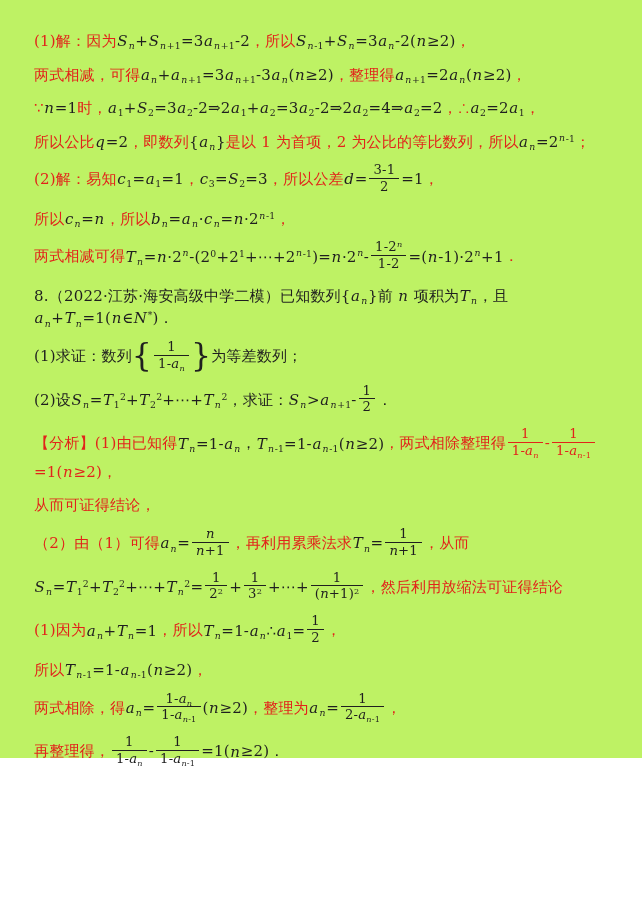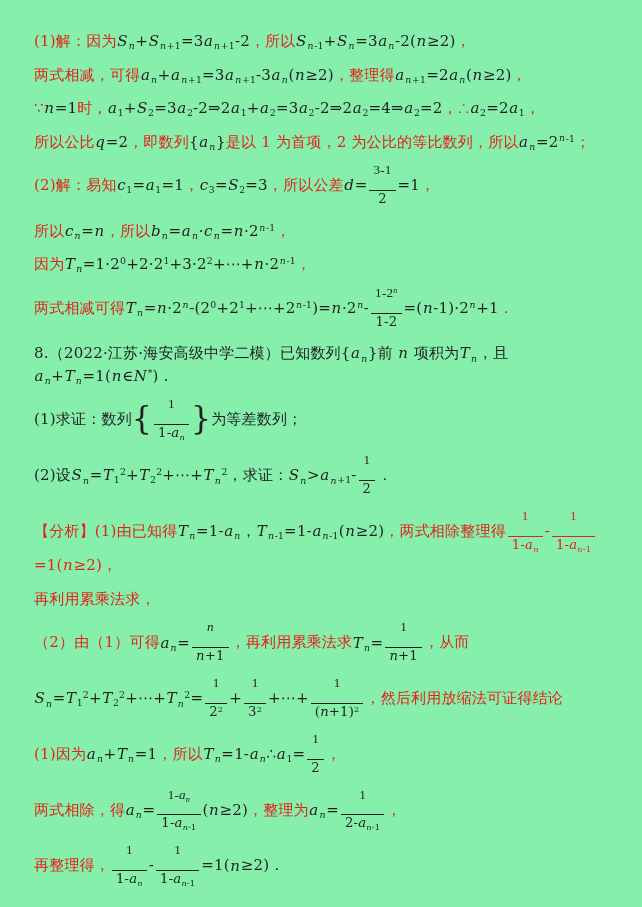--- a/index.html
+++ b/index.html
@@ -2,62 +2,62 @@
 <html><head>
 <meta charset="utf-8">
 <style>
   html,body{margin:0;padding:0;background:#ffffff;}
   body{
     width:642px;height:907px;overflow:hidden;
     font-family:"DejaVu Serif","Liberation Serif",serif;
     font-size:15px;color:#1f1f1f;
   }
   .page{
-    box-sizing:border-box;width:642px;height:907px;
-    padding:30px 28px 10px 34px;background:#86efac;
+    box-sizing:border-box;width:642px;height:758px;
+    padding:30px 28px 10px 34px;background:#bef264;
   }
   .line{
     display:block;margin-bottom:11px;line-height:1.5;
     letter-spacing:0.2px;white-space:normal;
   }
   .txt{font-family:"DejaVu Serif","Liberation Serif",serif;}
   .math{font-family:"DejaVu Serif","Liberation Serif",serif;}
   .math i{font-style:italic;padding:0 0.5px;}
   sub,sup{font-size:0.62em;line-height:0;}
   sub{vertical-align:-0.35em;}
   sup{vertical-align:0.55em;}
   .frac{
     display:inline-block;vertical-align:middle;text-align:center;
     font-size:0.88em;line-height:1.2;margin:0 2px;
     transform:translateY(-2px);
   }
-  .frac .num{display:block;border-bottom:1px solid currentColor;padding:0 4px 12px 4px;font-family:Liberation Serif, serif;}
+  .frac .num{display:block;border-bottom:1px solid currentColor;padding:0 4px 0px 4px;}
   .frac .den{display:block;padding:0 4px;}
   .brace{
     display:inline-block;font-size:2.1em;font-weight:400;
     vertical-align:middle;transform:translateY(-2px);line-height:0.8;
   }
 </style>
 </head>
 <body>
 
 <div class="page">
   <div id="doc">
       <div class="line"><span class="txt" style="color: rgb(226, 35, 26);">(1)解：因为</span><span class="math" style="color: rgb(31, 31, 31);"><i>S</i><sub><i>n</i></sub>+<i>S</i><sub><i>n</i>+1</sub>=3<i>a</i><sub><i>n</i>+1</sub>-2</span><span class="txt" style="color: rgb(226, 35, 26);">，所以</span><span class="math" style="color: rgb(31, 31, 31);"><i>S</i><sub><i>n</i>-1</sub>+<i>S</i><sub><i>n</i></sub>=3<i>a</i><sub><i>n</i></sub>-2(<i>n</i>≥2)</span><span class="txt" style="color: rgb(226, 35, 26);">，</span></div>
       <div class="line"><span class="txt" style="color: rgb(226, 35, 26);">两式相减，可得</span><span class="math" style="color: rgb(31, 31, 31);"><i>a</i><sub><i>n</i></sub>+<i>a</i><sub><i>n</i>+1</sub>=3<i>a</i><sub><i>n</i>+1</sub>-3<i>a</i><sub><i>n</i></sub>(<i>n</i>≥2)</span><span class="txt" style="color: rgb(226, 35, 26);">，整理得</span><span class="math" style="color: rgb(31, 31, 31);"><i>a</i><sub><i>n</i>+1</sub>=2<i>a</i><sub><i>n</i></sub>(<i>n</i>≥2)</span><span class="txt" style="color: rgb(226, 35, 26);">，</span></div>
       <div class="line"><span class="math" style="color: rgb(226, 35, 26);">∵</span><span class="math" style="color: rgb(31, 31, 31);"><i>n</i>=1</span><span class="txt" style="color: rgb(226, 35, 26);">时，</span><span class="math" style="color: rgb(31, 31, 31);"><i>a</i><sub>1</sub>+<i>S</i><sub>2</sub>=3<i>a</i><sub>2</sub>-2⇒2<i>a</i><sub>1</sub>+<i>a</i><sub>2</sub>=3<i>a</i><sub>2</sub>-2⇒2<i>a</i><sub>2</sub>=4⇒<i>a</i><sub>2</sub>=2</span><span class="txt" style="color: rgb(226, 35, 26);">，</span><span class="math" style="color: rgb(226, 35, 26);">∴</span><span class="math" style="color: rgb(31, 31, 31);"><i>a</i><sub>2</sub>=2<i>a</i><sub>1</sub></span><span class="txt" style="color: rgb(226, 35, 26);">，</span></div>
       <div class="line"><span class="txt" style="color: rgb(226, 35, 26);">所以公比</span><span class="math" style="color: rgb(31, 31, 31);"><i>q</i>=2</span><span class="txt" style="color: rgb(226, 35, 26);">，即数列</span><span class="math" style="color: rgb(31, 31, 31);">{<i>a</i><sub><i>n</i></sub>}</span><span class="txt" style="color: rgb(226, 35, 26);">是以 1 为首项，2 为公比的等比数列，所以</span><span class="math" style="color: rgb(31, 31, 31);"><i>a</i><sub><i>n</i></sub>=2<sup><i>n</i>-1</sup></span><span class="txt" style="color: rgb(226, 35, 26);">；</span></div>
       <div class="line"><span class="txt" style="color: rgb(226, 35, 26);">(2)解：易知</span><span class="math" style="color: rgb(31, 31, 31);"><i>c</i><sub>1</sub>=<i>a</i><sub>1</sub>=1</span><span class="txt" style="color: rgb(226, 35, 26);">，</span><span class="math" style="color: rgb(31, 31, 31);"><i>c</i><sub>3</sub>=<i>S</i><sub>2</sub>=3</span><span class="txt" style="color: rgb(226, 35, 26);">，所以公差</span><span class="math" style="color: rgb(31, 31, 31);"><i>d</i>=</span><span class="frac" style="color: rgb(31, 31, 31);"><span class="num">3-1</span><span class="den">2</span></span><span class="math" style="color: rgb(31, 31, 31);">=1</span><span class="txt" style="color: rgb(226, 35, 26);">，</span></div>
       <div class="line"><span class="txt" style="color: rgb(226, 35, 26);">所以</span><span class="math" style="color: rgb(31, 31, 31);"><i>c</i><sub><i>n</i></sub>=<i>n</i></span><span class="txt" style="color: rgb(226, 35, 26);">，所以</span><span class="math" style="color: rgb(31, 31, 31);"><i>b</i><sub><i>n</i></sub>=<i>a</i><sub><i>n</i></sub>·<i>c</i><sub><i>n</i></sub>=<i>n</i>·2<sup><i>n</i>-1</sup></span><span class="txt" style="color: rgb(226, 35, 26);">，</span></div>
-      <div class="line"><span class="txt" style="color: rgb(226, 35, 26);">因为</span><span class="math" style="color: rgb(31, 31, 31);"><i>T</i><sub><i>n</i></sub>=1·2<sup>0</sup>+2·2<sup>1</sup>+3·2<sup>2</sup>+⋯+<i>n</i>·2<sup><i>n</i>-1</sup></span><span class="txt" style="color: rgb(226, 35, 26);">，</span></div>
       <div class="line"><span class="txt" style="color: rgb(226, 35, 26);">两式相减可得</span><span class="math" style="color: rgb(31, 31, 31);"><i>T</i><sub><i>n</i></sub>=<i>n</i>·2<sup><i>n</i></sup>-(2<sup>0</sup>+2<sup>1</sup>+⋯+2<sup><i>n</i>-1</sup>)=<i>n</i>·2<sup><i>n</i></sup>-</span><span class="frac" style="color: rgb(31, 31, 31);"><span class="num">1-2<sup><i>n</i></sup></span><span class="den">1-2</span></span><span class="math" style="color: rgb(31, 31, 31);">=(<i>n</i>-1)·2<sup><i>n</i></sup>+1</span><span class="txt" style="color: rgb(226, 35, 26);">．</span></div>
       <div class="line"><span class="txt" style="color: rgb(31, 31, 31);">8.（2022·江苏·海安高级中学二模）已知数列</span><span class="math" style="color: rgb(31, 31, 31);">{<i>a</i><sub><i>n</i></sub>}</span><span class="txt" style="color: rgb(31, 31, 31);">前 </span><span class="math" style="color: rgb(31, 31, 31);"><i>n</i></span><span class="txt" style="color: rgb(31, 31, 31);"> 项积为</span><span class="math" style="color: rgb(31, 31, 31);"><i>T</i><sub><i>n</i></sub></span><span class="txt" style="color: rgb(31, 31, 31);">，且</span><span class="math" style="color: rgb(31, 31, 31);"><i>a</i><sub><i>n</i></sub>+<i>T</i><sub><i>n</i></sub>=1(<i>n</i>∈<i>N</i><sup>*</sup>)</span><span class="txt" style="color: rgb(31, 31, 31);">．</span></div>
       <div class="line"><span class="txt" style="color: rgb(31, 31, 31);">(1)求证：数列</span><span class="brace" style="color: rgb(31, 31, 31);">{</span><span class="frac" style="color: rgb(31, 31, 31);"><span class="num">1</span><span class="den">1-<i>a</i><sub><i>n</i></sub></span></span><span class="brace" style="color: rgb(31, 31, 31);">}</span><span class="txt" style="color: rgb(31, 31, 31);">为等差数列；</span></div>
       <div class="line"><span class="txt" style="color: rgb(31, 31, 31);">(2)设</span><span class="math" style="color: rgb(31, 31, 31);"><i>S</i><sub><i>n</i></sub>=<i>T</i><sub>1</sub><sup>2</sup>+<i>T</i><sub>2</sub><sup>2</sup>+⋯+<i>T</i><sub><i>n</i></sub><sup>2</sup></span><span class="txt" style="color: rgb(31, 31, 31);">，求证：</span><span class="math" style="color: rgb(31, 31, 31);"><i>S</i><sub><i>n</i></sub>&gt;<i>a</i><sub><i>n</i>+1</sub>-</span><span class="frac" style="color: rgb(31, 31, 31);"><span class="num">1</span><span class="den">2</span></span><span class="txt" style="color: rgb(31, 31, 31);">．</span></div>
       <div class="line"><span class="txt" style="color: rgb(226, 35, 26);">【分析】(1)由已知得</span><span class="math" style="color: rgb(31, 31, 31);"><i>T</i><sub><i>n</i></sub>=1-<i>a</i><sub><i>n</i></sub></span><span class="txt" style="color: rgb(31, 31, 31);">，</span><span class="math" style="color: rgb(31, 31, 31);"><i>T</i><sub><i>n</i>-1</sub>=1-<i>a</i><sub><i>n</i>-1</sub>(<i>n</i>≥2)</span><span class="txt" style="color: rgb(226, 35, 26);">，两式相除整理得</span><span class="frac" style="color: rgb(226, 35, 26);"><span class="num">1</span><span class="den">1-<i>a</i><sub><i>n</i></sub></span></span><span class="math" style="color: rgb(226, 35, 26);">-</span><span class="frac" style="color: rgb(226, 35, 26);"><span class="num">1</span><span class="den">1-<i>a</i><sub><i>n</i>-1</sub></span></span><span class="math" style="color: rgb(226, 35, 26);">=1(<i>n</i>≥2)</span><span class="txt" style="color: rgb(226, 35, 26);">，</span></div>
-      <div class="line"><span class="txt" style="color: rgb(226, 35, 26);">再利用累乘法求，</span></div>
+      <div class="line"><span class="txt" style="color: rgb(226, 35, 26);">从而可证得结论，</span></div>
       <div class="line"><span class="txt" style="color: rgb(226, 35, 26);">（2）由（1）可得</span><span class="math" style="color: rgb(31, 31, 31);"><i>a</i><sub><i>n</i></sub>=</span><span class="frac" style="color: rgb(31, 31, 31);"><span class="num"><i>n</i></span><span class="den"><i>n</i>+1</span></span><span class="txt" style="color: rgb(226, 35, 26);">，再利用累乘法求</span><span class="math" style="color: rgb(31, 31, 31);"><i>T</i><sub><i>n</i></sub>=</span><span class="frac" style="color: rgb(31, 31, 31);"><span class="num">1</span><span class="den"><i>n</i>+1</span></span><span class="txt" style="color: rgb(226, 35, 26);">，从而</span></div>
       <div class="line"><span class="math" style="color: rgb(31, 31, 31);"><i>S</i><sub><i>n</i></sub>=<i>T</i><sub>1</sub><sup>2</sup>+<i>T</i><sub>2</sub><sup>2</sup>+⋯+<i>T</i><sub><i>n</i></sub><sup>2</sup>=</span><span class="frac" style="color: rgb(31, 31, 31);"><span class="num">1</span><span class="den">2<sup>2</sup></span></span><span class="math" style="color: rgb(31, 31, 31);">+</span><span class="frac" style="color: rgb(31, 31, 31);"><span class="num">1</span><span class="den">3<sup>2</sup></span></span><span class="math" style="color: rgb(31, 31, 31);">+⋯+</span><span class="frac" style="color: rgb(31, 31, 31);"><span class="num">1</span><span class="den">(<i>n</i>+1)<sup>2</sup></span></span><span class="txt" style="color: rgb(226, 35, 26);">，然后利用放缩法可证得结论</span></div>
       <div class="line"><span class="txt" style="color: rgb(226, 35, 26);">(1)因为</span><span class="math" style="color: rgb(31, 31, 31);"><i>a</i><sub><i>n</i></sub>+<i>T</i><sub><i>n</i></sub>=1</span><span class="txt" style="color: rgb(226, 35, 26);">，所以</span><span class="math" style="color: rgb(31, 31, 31);"><i>T</i><sub><i>n</i></sub>=1-<i>a</i><sub><i>n</i></sub>∴<i>a</i><sub>1</sub>=</span><span class="frac" style="color: rgb(31, 31, 31);"><span class="num">1</span><span class="den">2</span></span><span class="txt" style="color: rgb(226, 35, 26);">，</span></div>
+      <div class="line"><span class="txt" style="color: rgb(226, 35, 26);">所以</span><span class="math" style="color: rgb(31, 31, 31);"><i>T</i><sub><i>n</i>-1</sub>=1-<i>a</i><sub><i>n</i>-1</sub>(<i>n</i>≥2)</span><span class="txt" style="color: rgb(226, 35, 26);">，</span></div>
       <div class="line"><span class="txt" style="color: rgb(226, 35, 26);">两式相除，得</span><span class="math" style="color: rgb(31, 31, 31);"><i>a</i><sub><i>n</i></sub>=</span><span class="frac" style="color: rgb(31, 31, 31);"><span class="num">1-<i>a</i><sub><i>n</i></sub></span><span class="den">1-<i>a</i><sub><i>n</i>-1</sub></span></span><span class="math" style="color: rgb(31, 31, 31);">(<i>n</i>≥2)</span><span class="txt" style="color: rgb(226, 35, 26);">，整理为</span><span class="math" style="color: rgb(31, 31, 31);"><i>a</i><sub><i>n</i></sub>=</span><span class="frac" style="color: rgb(31, 31, 31);"><span class="num">1</span><span class="den">2-<i>a</i><sub><i>n</i>-1</sub></span></span><span class="txt" style="color: rgb(226, 35, 26);">，</span></div>
       <div class="line"><span class="txt" style="color: rgb(226, 35, 26);">再整理得，</span><span class="frac" style="color: rgb(31, 31, 31);"><span class="num">1</span><span class="den">1-<i>a</i><sub><i>n</i></sub></span></span><span class="math" style="color: rgb(31, 31, 31);">-</span><span class="frac" style="color: rgb(31, 31, 31);"><span class="num">1</span><span class="den">1-<i>a</i><sub><i>n</i>-1</sub></span></span><span class="math" style="color: rgb(31, 31, 31);">=1(<i>n</i>≥2)</span><span class="txt" style="color: rgb(31, 31, 31);">．</span></div>
     </div>
 </div>
 
 </body></html>

